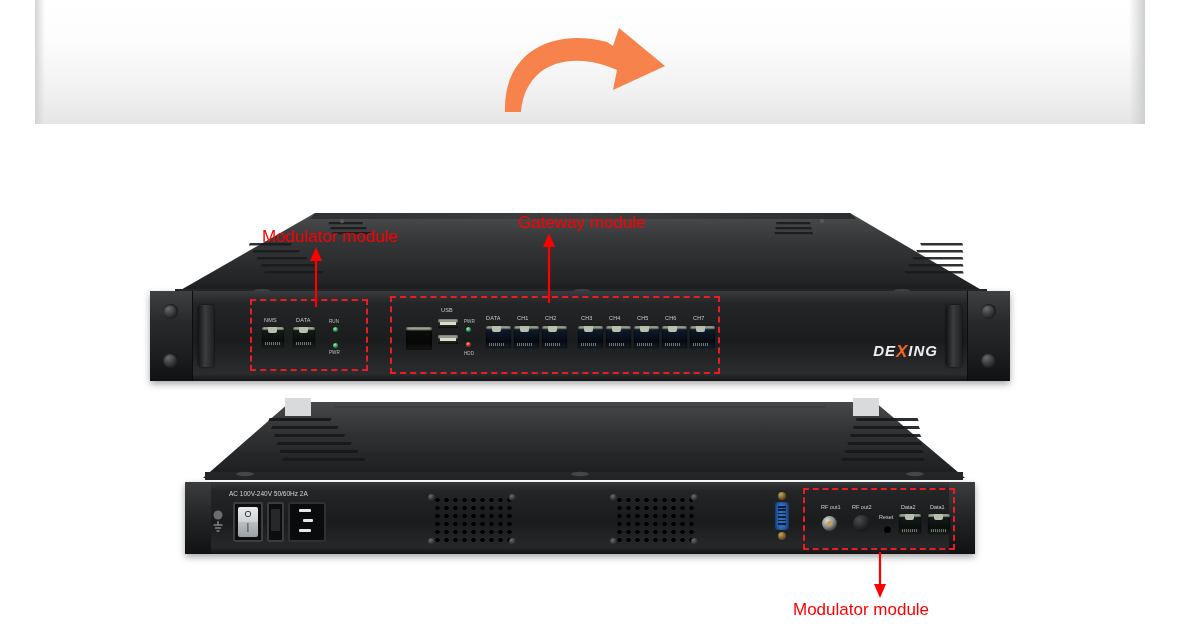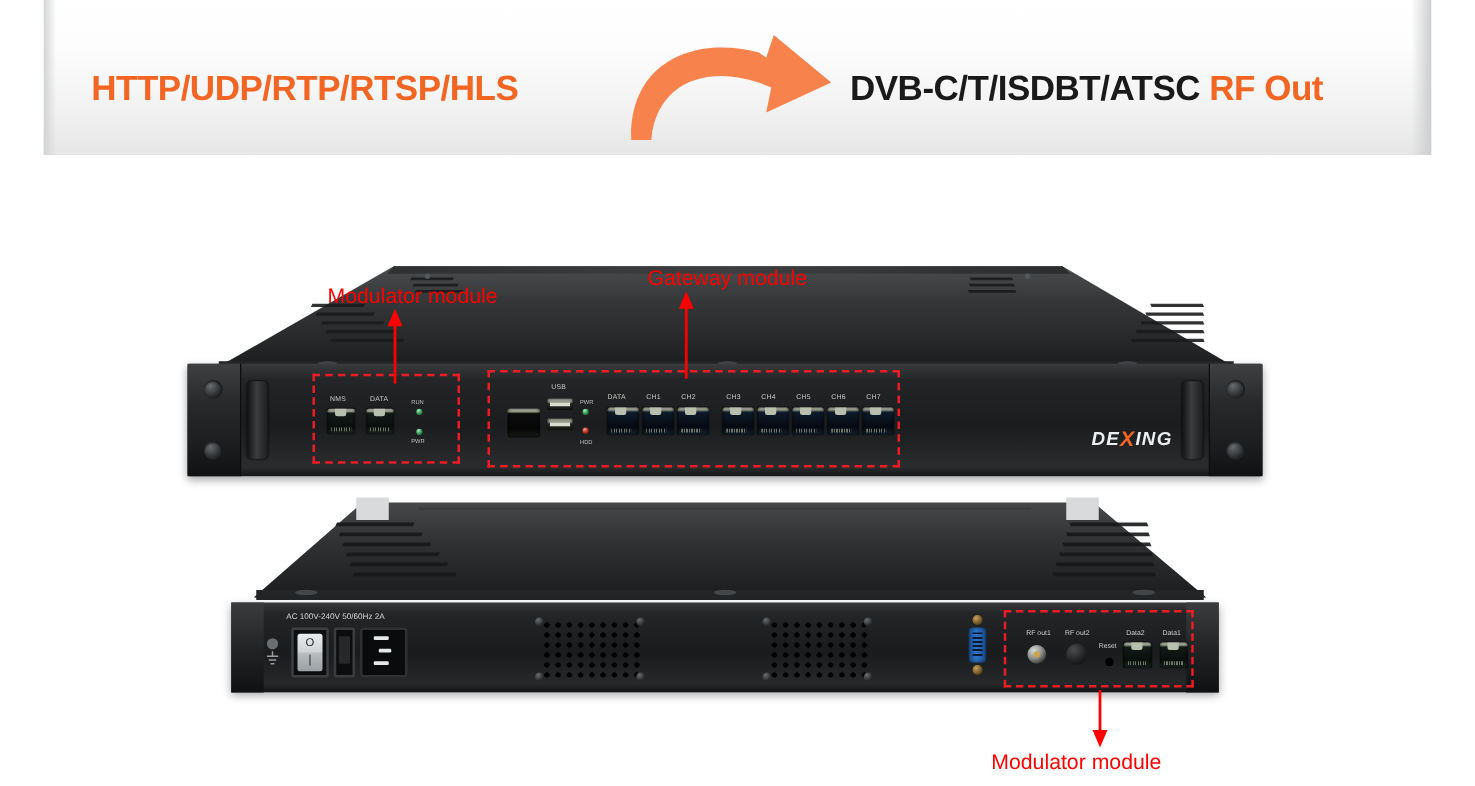--- a/index.html
+++ b/index.html
@@ -137,29 +137,27 @@
 
   .rearlabel{position:absolute;color:#cfd1cd;font-size:5.5px;white-space:nowrap;}
 </style>
 </head>
 <body>
 
 <div id="banner">
   <div class="edgeL"></div>
   <div class="edgeR"></div>
 
-  <div class="banner-text" id="lead-in">HTTP/UDP/RTP/RTSP/HLS</div>
 
   <div id="arrow-wrap">
     <svg width="200" height="95" viewBox="0 0 200 95">
       <path d="M10,92 C8,30 60,8 112,22 L118,26 L124,8 L170,46 L118,70 L122,50 L112,46 C70,32 30,46 26,92 Z" fill="#F7824B"></path>
     </svg>
   </div>
 
-  <div class="banner-text" id="lead-out"><span>DVB-C/T/ISDBT/ATSC </span><span class="hl">RF Out</span></div>
 </div>
 
 <div id="stage">
 
   <div id="front">
 
     <div id="front-lid">
       <svg width="860" height="100" viewBox="0 0 860 100">
         <defs>
           <linearGradient id="lidg" x1="0" y1="0" x2="0" y2="1">

